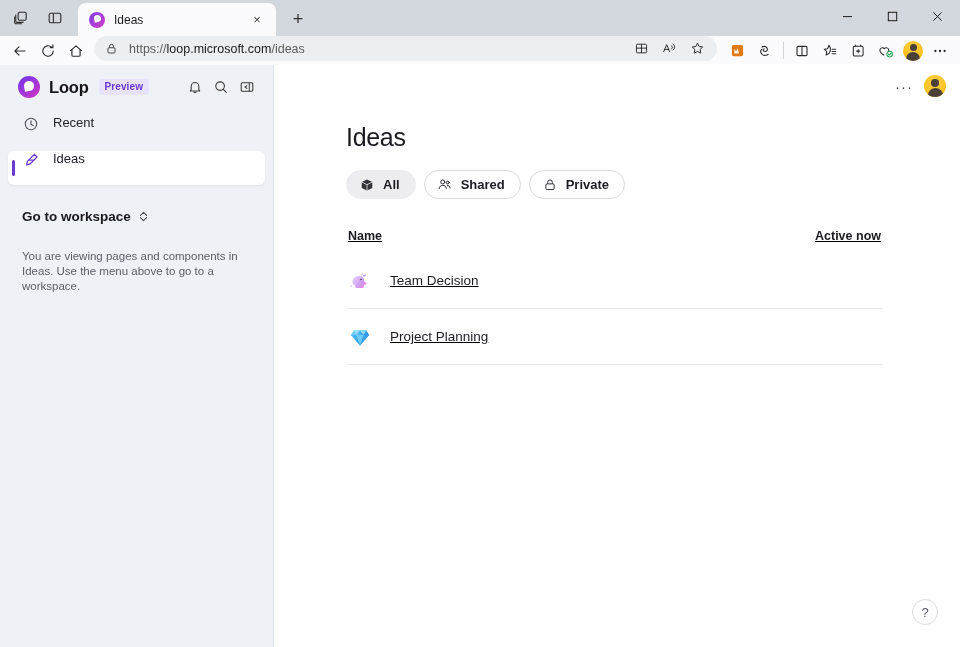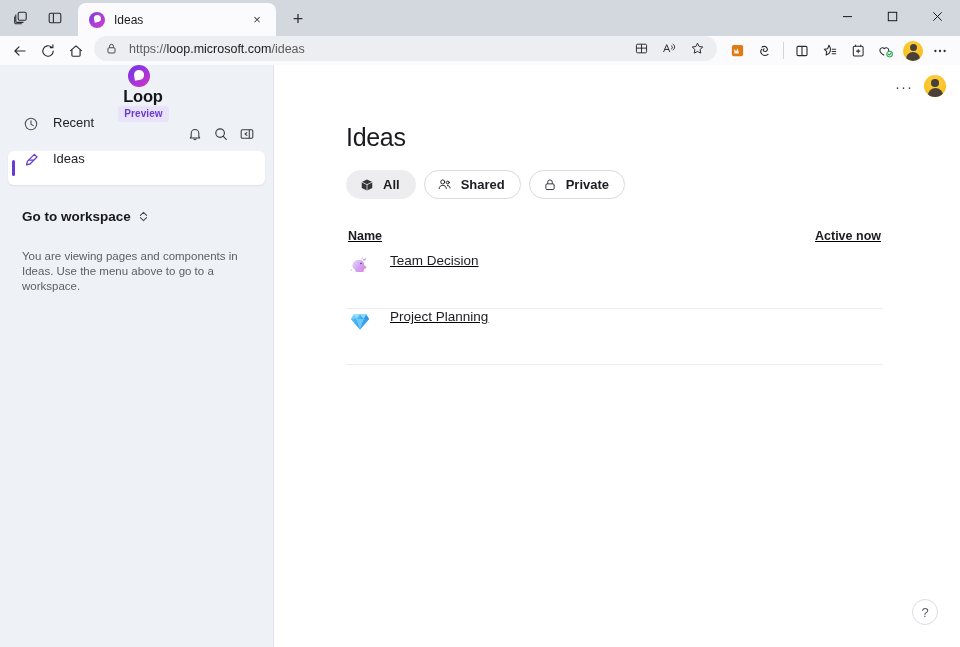--- a/index.html
+++ b/index.html
@@ -198,21 +198,20 @@
     border-right: 1px solid #e0e4ea;
     display: flex;
     flex-direction: column;
     position: relative;
   }
   .sb-header {
     height: 44px;
     display: flex;
     align-items: center;
     padding: 0 14px 0 18px;
-    flex-direction: column;
   }
   .loop-logo {
     width: 22px; height: 22px;
     border-radius: 50%;
     background: linear-gradient(140deg,#6f35e6 0%,#9a36dd 45%,#d235c2 100%);
     position: relative;
     flex: 0 0 22px;
   }
   .loop-logo::after {
     content:"";
@@ -415,20 +414,21 @@
   .th {
     font-size: 12.5px;
     font-weight: bold;
     color: #1b1b21;
   }
   .th.name { flex: 1; }
   .th.active { text-align: right; }
 
   .row {
     display: flex;
+    align-items: center;
     height: 56px;
     border-bottom: 1px solid #ececef;
     cursor: pointer;
     padding: 0 2px;
   }
   .row-emoji {
     width: 24px; height: 24px;
     display: flex; align-items: center; justify-content: center;
     flex: 0 0 24px;
   }

